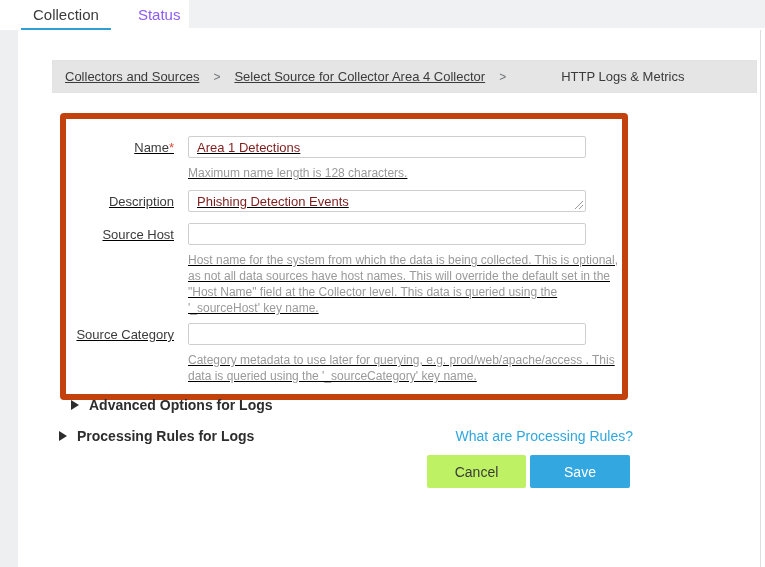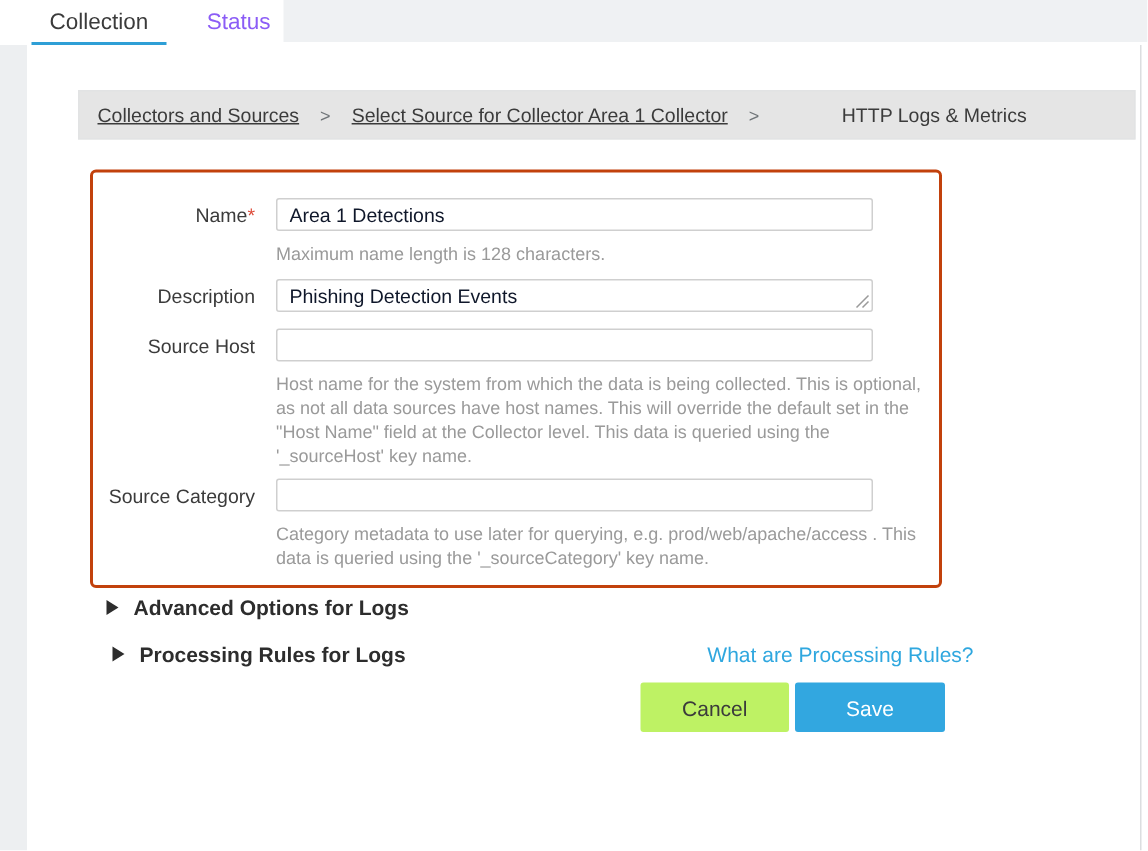--- a/index.html
+++ b/index.html
@@ -22,43 +22,43 @@
   
   .crumbbar { position:absolute; left:52px; top:60px; width:705px; height:33px;
               background:#e5e5e5; border:1px solid #e2e3e4; display:flex; align-items:center;
               padding:0 12px; font-size:13px; color:#3b3b3b; }
   .crumb-link { text-decoration:underline; color:#3b3b3b; cursor:pointer; }
   .crumb-sep { margin:0 14px; color:#6f7478; font-size:12px; }
   .crumb-current { color:#3b3b3b;margin-left:41px; }
 
   
   .form-panel { position:absolute; left:60px; top:113px; width:568px; min-height:265px;
-                border:2px solid #c2410c; border-radius:4px; background:#fff;
-                padding:17px 0 10px 0; }
+                border:6px solid #c2410c; border-radius:4px; background:#fff;
+                padding:17px 0 10px 0;text-decoration:underline; }
   .frow { display:grid; grid-template-columns:108px 1fr; column-gap:14px; }
   .flabel { text-align:right; font-size:13px; color:#3b3b3b; padding-top:4px; }
   .req { color:#dd4b39; }
   .fwrap { position:relative; }
   .tinput { width:398px; height:22px; border:1px solid #cfcfcf; border-radius:2px;
-            padding:0 8px; font-size:13px; color:#0f172a; background:#fff;
+            padding:0 8px; font-size:13px; color:#7f1d1d; background:#fff;
             font-family:"Liberation Sans", sans-serif; outline:none; display:block; }
   textarea.tinput { height:22px; resize:none; overflow:hidden; padding-top:3px; line-height:16px; }
   .grip { position:absolute; left:386px; top:10px; pointer-events:none; }
   .helper { font-size:12px; line-height:16px; color:#9a9a9a; margin-top:7px; max-width:446px; }
   .mb1 { margin-bottom:9px; }
   .mb2 { margin-bottom:11px; }
   .mb3 { margin-bottom:7px; }
 
   
   .section-head { position:absolute; display:flex; align-items:center; cursor:pointer; }
   .tri { width:0; height:0; border-top:5.5px solid transparent; border-bottom:5.5px solid transparent;
          border-left:8px solid #2d2d2d; margin-right:10px; }
   .sec-label { font-size:14px; font-weight:700; color:#2d2d2d; }
   .sec-adv { left:59px; top:397px;margin-left:12px; }
-  .proc-row { position:absolute; left:75px; top:428px; width:574px; display:flex;
+  .proc-row { position:absolute; left:59px; top:428px; width:574px; display:flex;
               justify-content:space-between; align-items:center; }
   .proc-left { display:flex; align-items:center; cursor:pointer; }
   .help-link { font-size:14px; color:#2fa7df; cursor:pointer; }
 
   
   .actions { position:absolute; left:427px; top:455px; display:flex; gap:4px; }
   .btn { height:33px; border:none; border-radius:2px; font-size:14px; cursor:pointer;
          font-family:"Liberation Sans", sans-serif; }
   .btn-cancel { width:99px; background:#bef264; color:#3b3b3b; }
   .btn-save { width:100px; background:#32a7e0; color:#fff; }
@@ -73,21 +73,21 @@
     <div class="tab active">Collection</div>
     <div class="tab">Status</div>
   </div>
 
   <div class="left-strip"></div>
   <div class="panel"></div>
 
   <div class="crumbbar">
     <span class="crumb-link">Collectors and Sources</span>
     <span class="crumb-sep">&gt;</span>
-    <span class="crumb-link">Select Source for Collector Area 1 Collector</span>
+    <span class="crumb-link">Select Source for Collector Area 4 Collector</span>
     <span class="crumb-sep">&gt;</span>
     <span class="crumb-current">HTTP Logs &amp; Metrics</span>
   </div>
 
   <div class="form-panel">
 
     <div class="frow">
       <div class="flabel"><span>Name</span><span class="req">*</span></div>
       <div class="fwrap">
         <input class="tinput" type="text" value="Area 1 Detections" style="">

